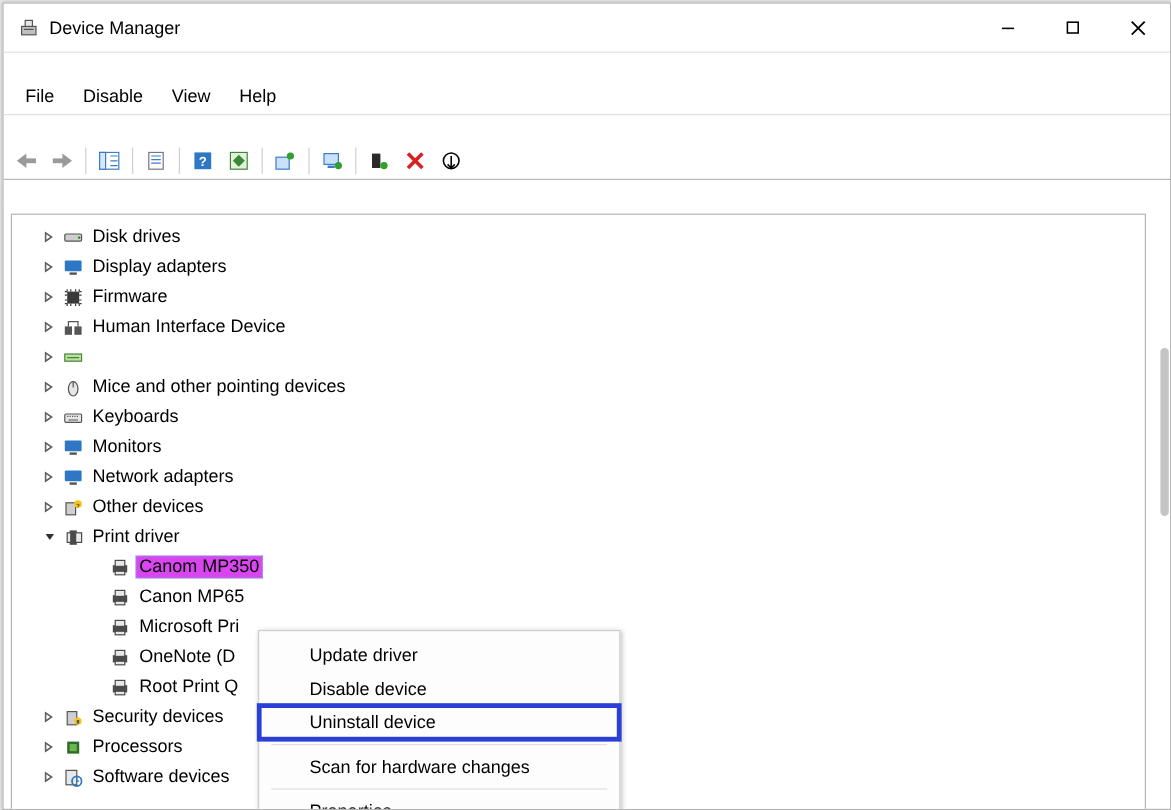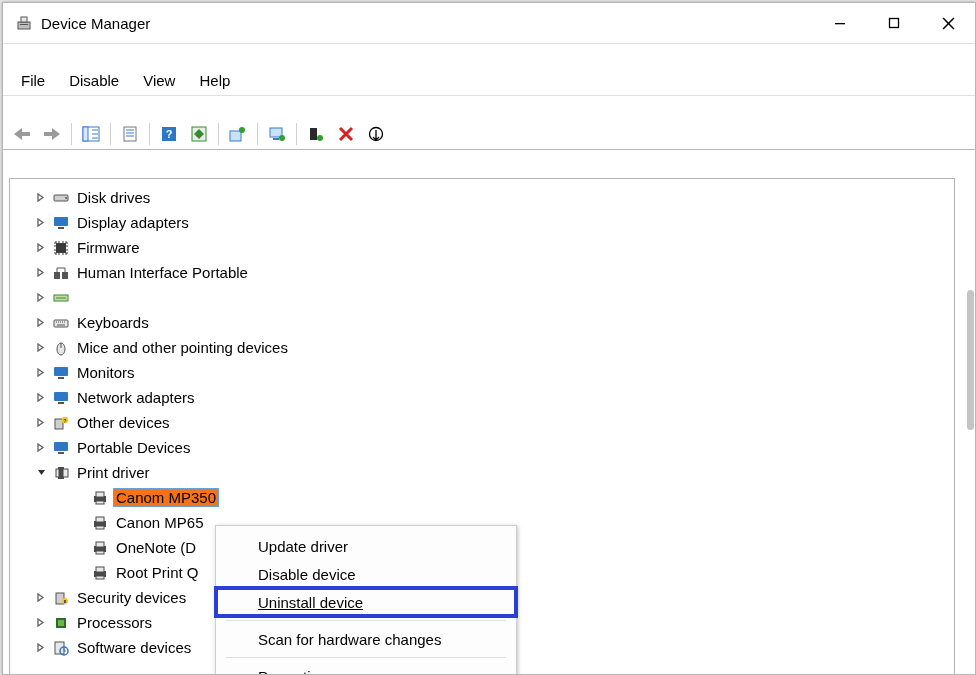--- a/index.html
+++ b/index.html
@@ -135,21 +135,21 @@
   .nicon {
     width: 18px;
     height: 18px;
     margin: 0 4px 0 0;
     display: flex;
     align-items: center;
     justify-content: center;
   }
   .label { padding: 1px 3px; }
   .label.selected {
-    background: #f97316;
+    background: #d946ef;
     outline: 1px dotted #6ea8e0;
     outline-offset: -1px;
   }
   .depth0 { padding-left: 18px; }
   .depth1 { padding-left: 57px; }
   .open svg { transform: rotate(90deg) translateY(-1px); }
   
   .context {
     position: absolute;
     left: 205px;
@@ -171,21 +171,20 @@
   .context .csep {
     height: 1px;
     margin: 4px 10px;
     background: #e0e0e0;
   }
   .citem.highlight {
     outline: 4px solid #2a3fd6;
     outline-offset: -2px;
     position: relative;
     z-index: 2;
-    text-decoration: underline;
   }
 </style>
 </head>
 <body>
 
 <div class="window">
 
   <div class="titlebar">
     <span class="appicon">
       <svg width="16" height="16" viewBox="0 0 16 16">
@@ -347,21 +346,21 @@
                 <path d="M2 1 L7 4.5 L2 8 Z" fill="none" stroke="#606060" stroke-width="1.3"></path>
               </svg>
             </span>
             <span class="nicon">
               <svg width="16" height="16" viewBox="0 0 16 16">
                 <rect x="1" y="7" width="6" height="7" fill="#555"></rect>
                 <rect x="9" y="7" width="6" height="7" fill="#555"></rect>
                 <path d="M4 7V3h8v4" stroke="#555" fill="none"></path>
               </svg>
             </span>
-            <span class="label">Human Interface Portable</span>
+            <span class="label">Human Interface Device</span>
           </div>
           <div class="node depth0">
             <span class="arrow">
               <svg width="9" height="9" viewBox="0 0 9 9">
                 <path d="M2 1 L7 4.5 L2 8 Z" fill="none" stroke="#606060" stroke-width="1.3"></path>
               </svg>
             </span>
             <span class="nicon">
               <svg width="16" height="16" viewBox="0 0 16 16">
                 <rect x="1" y="5" width="14" height="6" fill="#c4dca6" stroke="#3a8a33"></rect>
@@ -370,39 +369,39 @@
             </span>
           </div>
           <div class="node depth0">
             <span class="arrow">
               <svg width="9" height="9" viewBox="0 0 9 9">
                 <path d="M2 1 L7 4.5 L2 8 Z" fill="none" stroke="#606060" stroke-width="1.3"></path>
               </svg>
             </span>
             <span class="nicon">
               <svg width="16" height="16" viewBox="0 0 16 16">
+                <ellipse cx="8" cy="9" rx="4" ry="6" fill="#e6e6e6" stroke="#555"></ellipse>
+                <path d="M8 3v5" stroke="#555"></path>
+              </svg>
+            </span>
+            <span class="label">Mice and other pointing devices</span>
+          </div>
+          <div class="node depth0">
+            <span class="arrow">
+              <svg width="9" height="9" viewBox="0 0 9 9">
+                <path d="M2 1 L7 4.5 L2 8 Z" fill="none" stroke="#606060" stroke-width="1.3"></path>
+              </svg>
+            </span>
+            <span class="nicon">
+              <svg width="16" height="16" viewBox="0 0 16 16">
                 <rect x="1" y="5" width="14" height="7" rx="1" fill="#e6e6e6" stroke="#555"></rect>
                 <path d="M3 7h1M5 7h1M7 7h1M9 7h1M11 7h1M4 10h8" stroke="#555"></path>
               </svg>
             </span>
             <span class="label">Keyboards</span>
-          </div>
-          <div class="node depth0">
-            <span class="arrow">
-              <svg width="9" height="9" viewBox="0 0 9 9">
-                <path d="M2 1 L7 4.5 L2 8 Z" fill="none" stroke="#606060" stroke-width="1.3"></path>
-              </svg>
-            </span>
-            <span class="nicon">
-              <svg width="16" height="16" viewBox="0 0 16 16">
-                <ellipse cx="8" cy="9" rx="4" ry="6" fill="#e6e6e6" stroke="#555"></ellipse>
-                <path d="M8 3v5" stroke="#555"></path>
-              </svg>
-            </span>
-            <span class="label">Mice and other pointing devices</span>
           </div>
           <div class="node depth0">
             <span class="arrow">
               <svg width="9" height="9" viewBox="0 0 9 9">
                 <path d="M2 1 L7 4.5 L2 8 Z" fill="none" stroke="#606060" stroke-width="1.3"></path>
               </svg>
             </span>
             <span class="nicon">
               <svg width="16" height="16" viewBox="0 0 16 16">
                 <rect x="1" y="2" width="14" height="9" rx="1" fill="#2e77c5"></rect>
@@ -433,34 +432,20 @@
             </span>
             <span class="nicon">
               <svg width="16" height="16" viewBox="0 0 16 16">
                 <rect x="2" y="4" width="8" height="10" fill="#cfcfcf" stroke="#555"></rect>
                 <circle cx="12" cy="5" r="3.2" fill="#f5c518"></circle>
                 <text x="12" y="8" text-anchor="middle" font-size="5" fill="#000">?</text>
               </svg>
             </span>
             <span class="label">Other devices</span>
           </div>
-          <div class="node depth0">
-            <span class="arrow">
-              <svg width="9" height="9" viewBox="0 0 9 9">
-                <path d="M2 1 L7 4.5 L2 8 Z" fill="none" stroke="#606060" stroke-width="1.3"></path>
-              </svg>
-            </span>
-            <span class="nicon">
-              <svg width="16" height="16" viewBox="0 0 16 16">
-                <rect x="1" y="2" width="14" height="9" rx="1" fill="#2e77c5"></rect>
-                <rect x="5" y="12" width="6" height="2" fill="#555"></rect>
-              </svg>
-            </span>
-            <span class="label">Portable Devices</span>
-          </div>
           <div class="node depth0 open">
             <span class="arrow">
               <svg width="9" height="9" viewBox="0 0 9 9">
                 <path d="M2 1 L7 4.5 L2 8 Z" fill="#303030"></path>
               </svg>
             </span>
             <span class="nicon">
               <svg width="16" height="16" viewBox="0 0 16 16">
                 <rect x="2" y="6" width="12" height="6" fill="#4a4a4a"></rect>
                 <rect x="4" y="2" width="8" height="5" fill="#e8e8e8" stroke="#4a4a4a"></rect>
@@ -483,20 +468,31 @@
           <div class="node depth1">
             <span class="arrow blank"></span>
             <span class="nicon">
               <svg width="16" height="16" viewBox="0 0 16 16">
                 <rect x="2" y="6" width="12" height="6" fill="#4a4a4a"></rect>
                 <rect x="4" y="2" width="8" height="5" fill="#e8e8e8" stroke="#4a4a4a"></rect>
                 <rect x="4" y="11" width="8" height="3" fill="#e8e8e8" stroke="#4a4a4a"></rect>
               </svg>
             </span>
             <span class="label">Canon MP65</span>
+          </div>
+          <div class="node depth1">
+            <span class="arrow blank"></span>
+            <span class="nicon">
+              <svg width="16" height="16" viewBox="0 0 16 16">
+                <rect x="2" y="6" width="12" height="6" fill="#4a4a4a"></rect>
+                <rect x="4" y="2" width="8" height="5" fill="#e8e8e8" stroke="#4a4a4a"></rect>
+                <rect x="4" y="11" width="8" height="3" fill="#e8e8e8" stroke="#4a4a4a"></rect>
+              </svg>
+            </span>
+            <span class="label">Microsoft Pri</span>
           </div>
           <div class="node depth1">
             <span class="arrow blank"></span>
             <span class="nicon">
               <svg width="16" height="16" viewBox="0 0 16 16">
                 <rect x="2" y="6" width="12" height="6" fill="#4a4a4a"></rect>
                 <rect x="4" y="2" width="8" height="5" fill="#e8e8e8" stroke="#4a4a4a"></rect>
                 <rect x="4" y="11" width="8" height="3" fill="#e8e8e8" stroke="#4a4a4a"></rect>
               </svg>
             </span>

